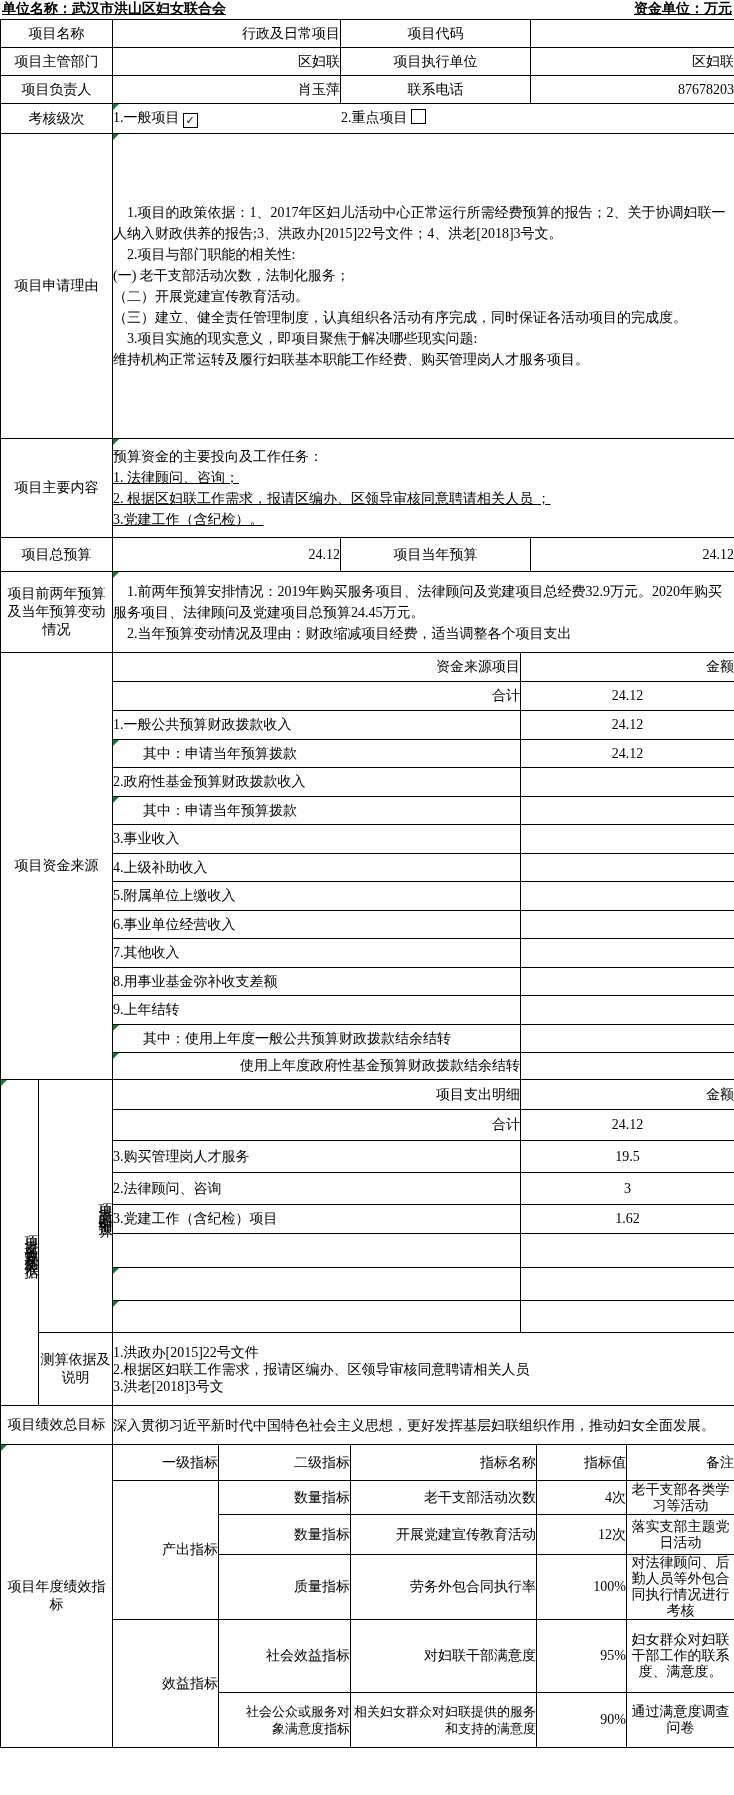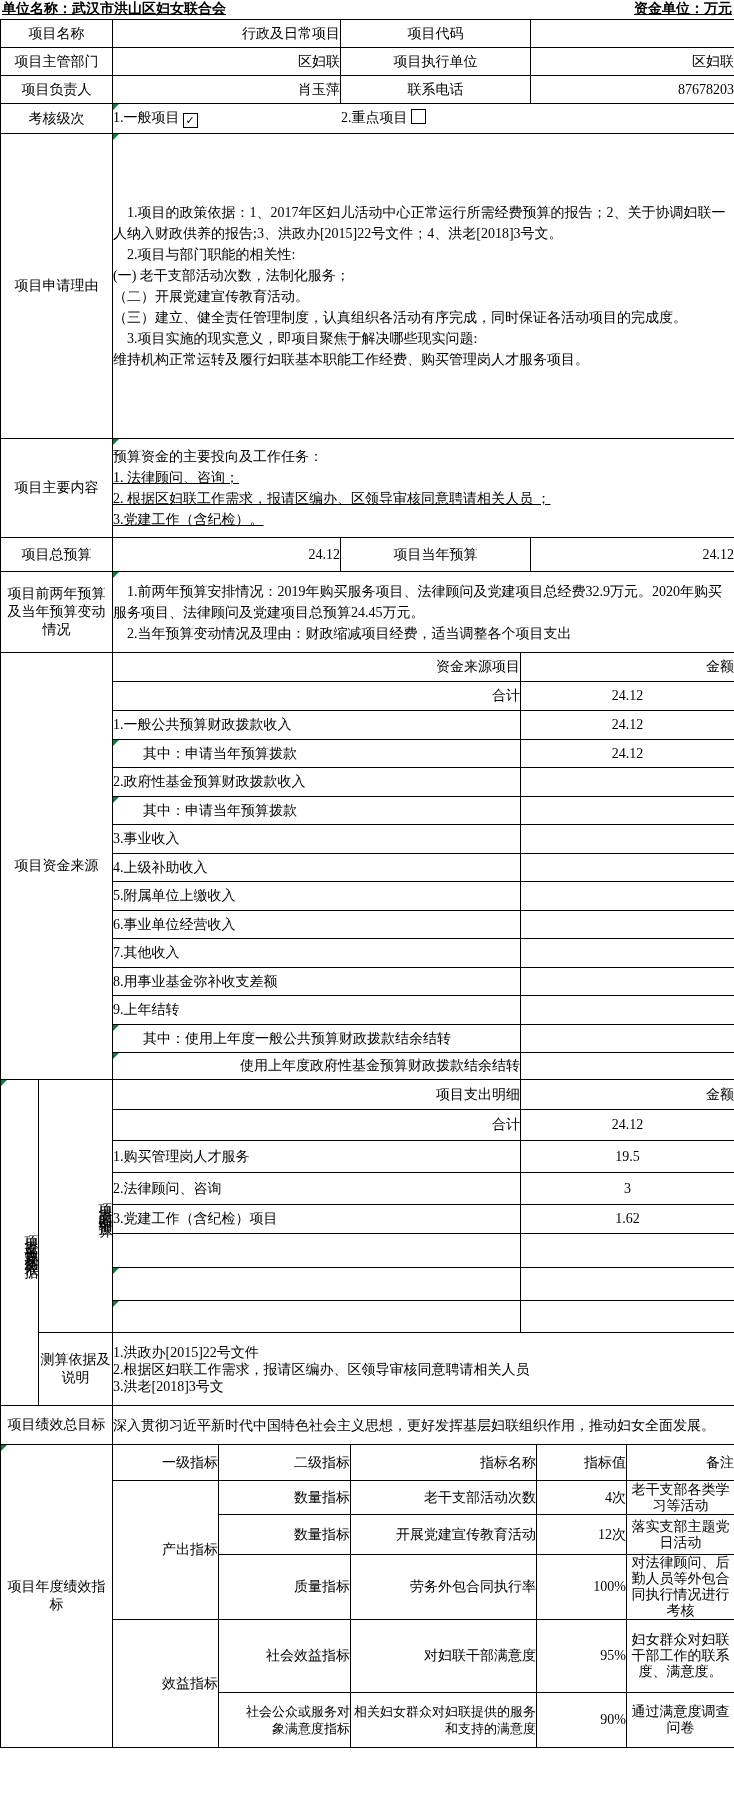--- a/index.html
+++ b/index.html
@@ -194,21 +194,21 @@
       <td class="c" rowspan="9"><i class="tri"></i><span class="vert">项目支出预算及测算依据</span></td>
       <td class="c" rowspan="8"><span class="vert">项目支出明细预算</span></td>
       <td class="c">项目支出明细</td>
       <td class="c">金额</td>
     </tr>
     <tr style="height:31px">
           <td class="c">合计</td>
           <td class="amt">24.12</td>
         </tr>
     <tr style="height:32px">
-          <td class="l">1.购买管理岗人才服务</td>
+          <td class="l">3.购买管理岗人才服务</td>
           <td class="amt">19.5</td>
         </tr>
     <tr style="height:32px">
           <td class="l">2.法律顾问、咨询</td>
           <td class="amt">3</td>
         </tr>
     <tr style="height:29px">
           <td class="l">3.党建工作（含纪检）项目</td>
           <td class="amt">1.62</td>
         </tr>

